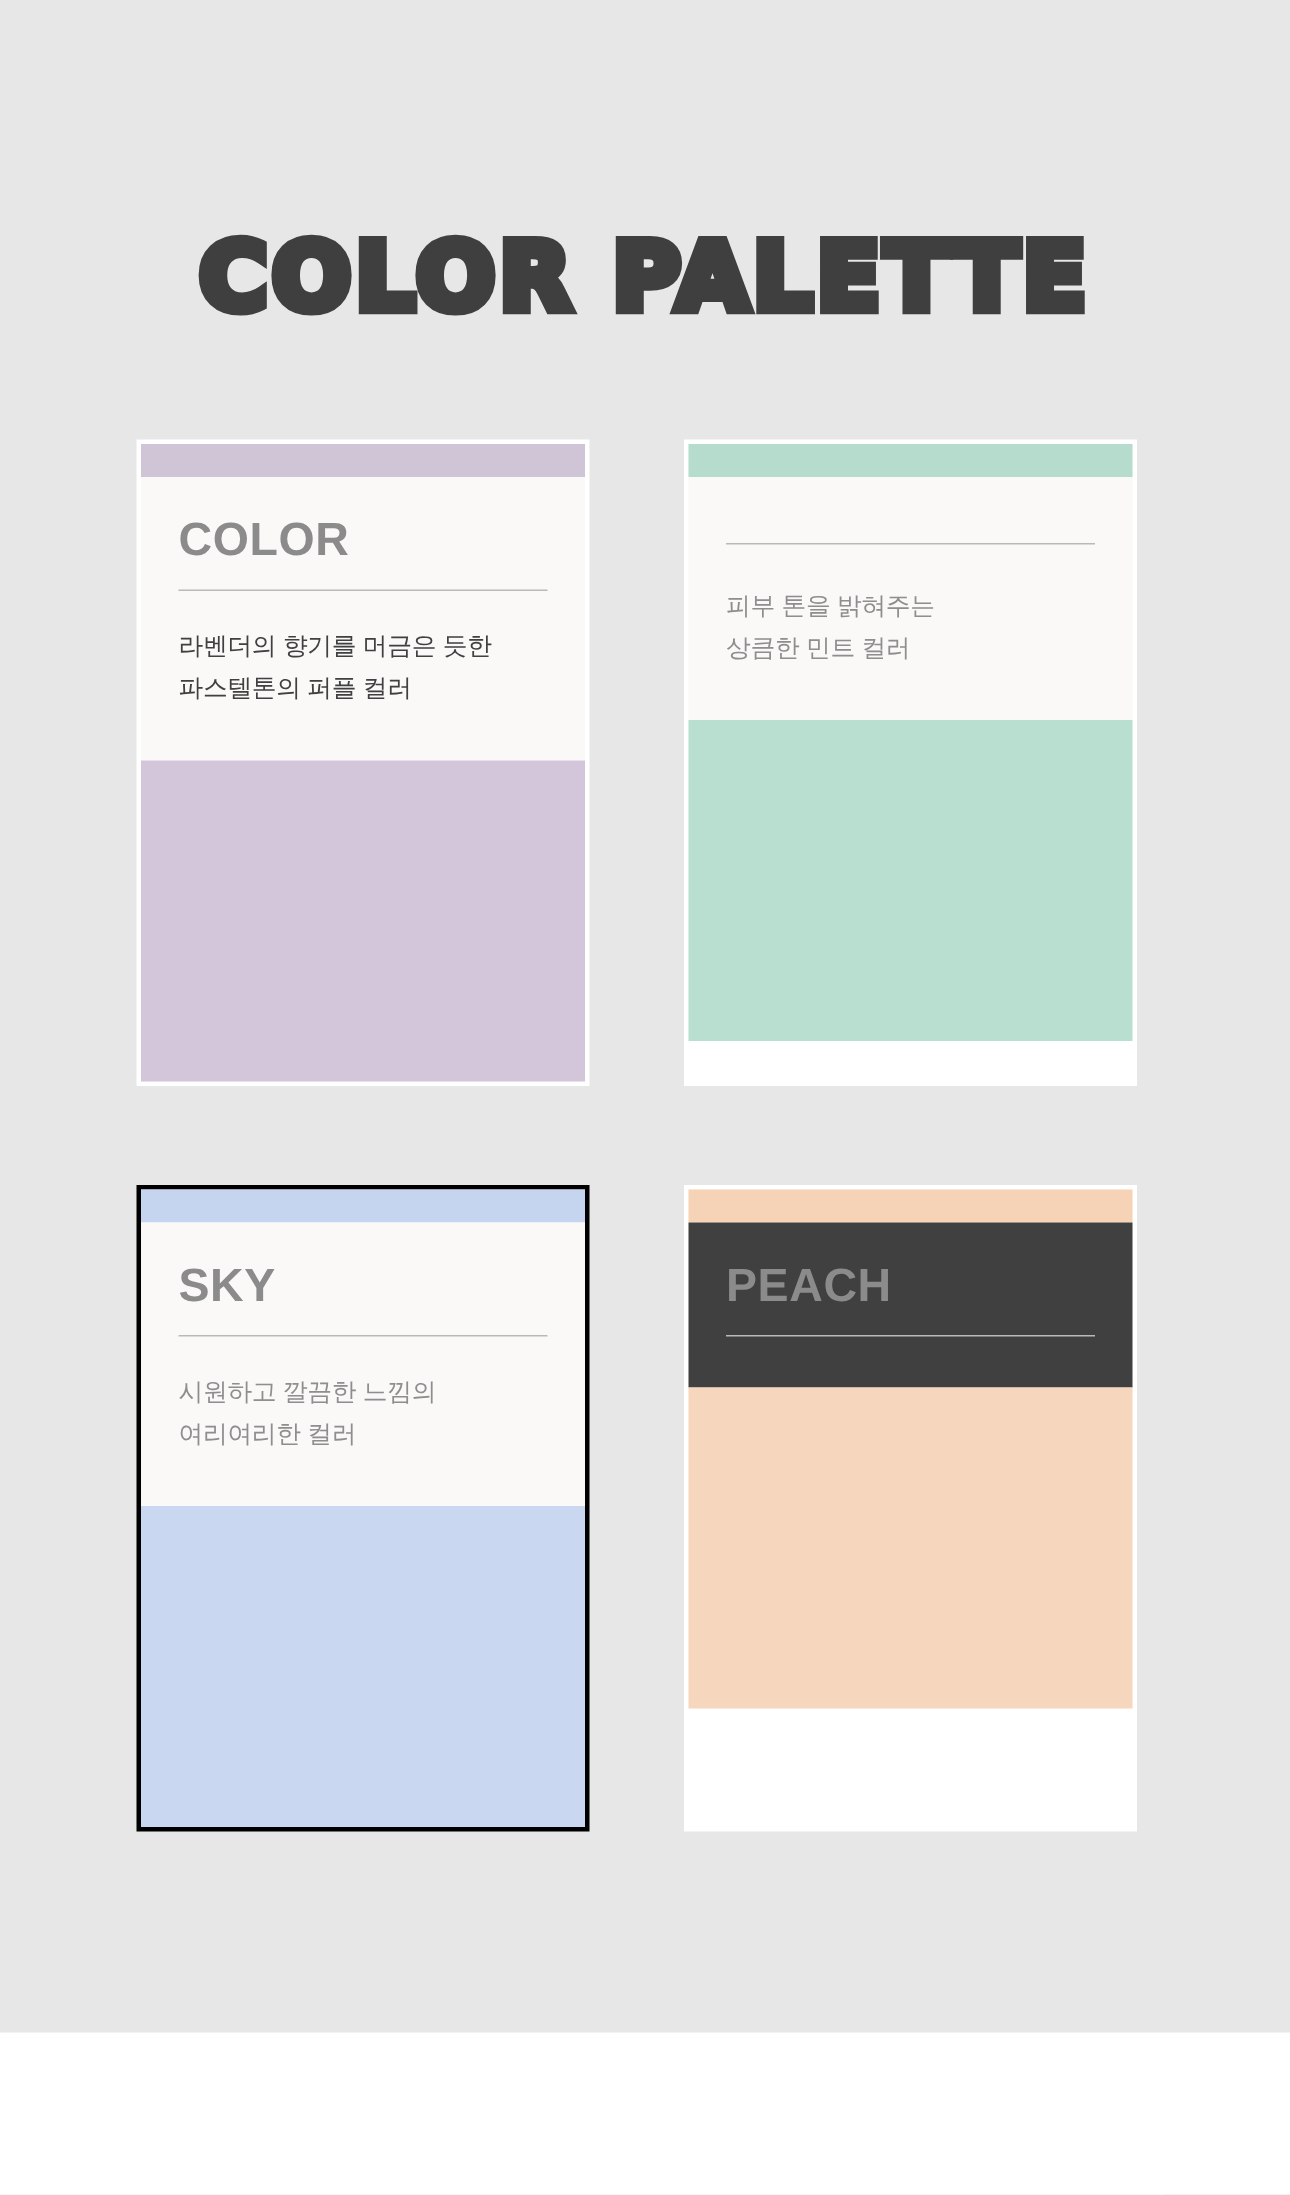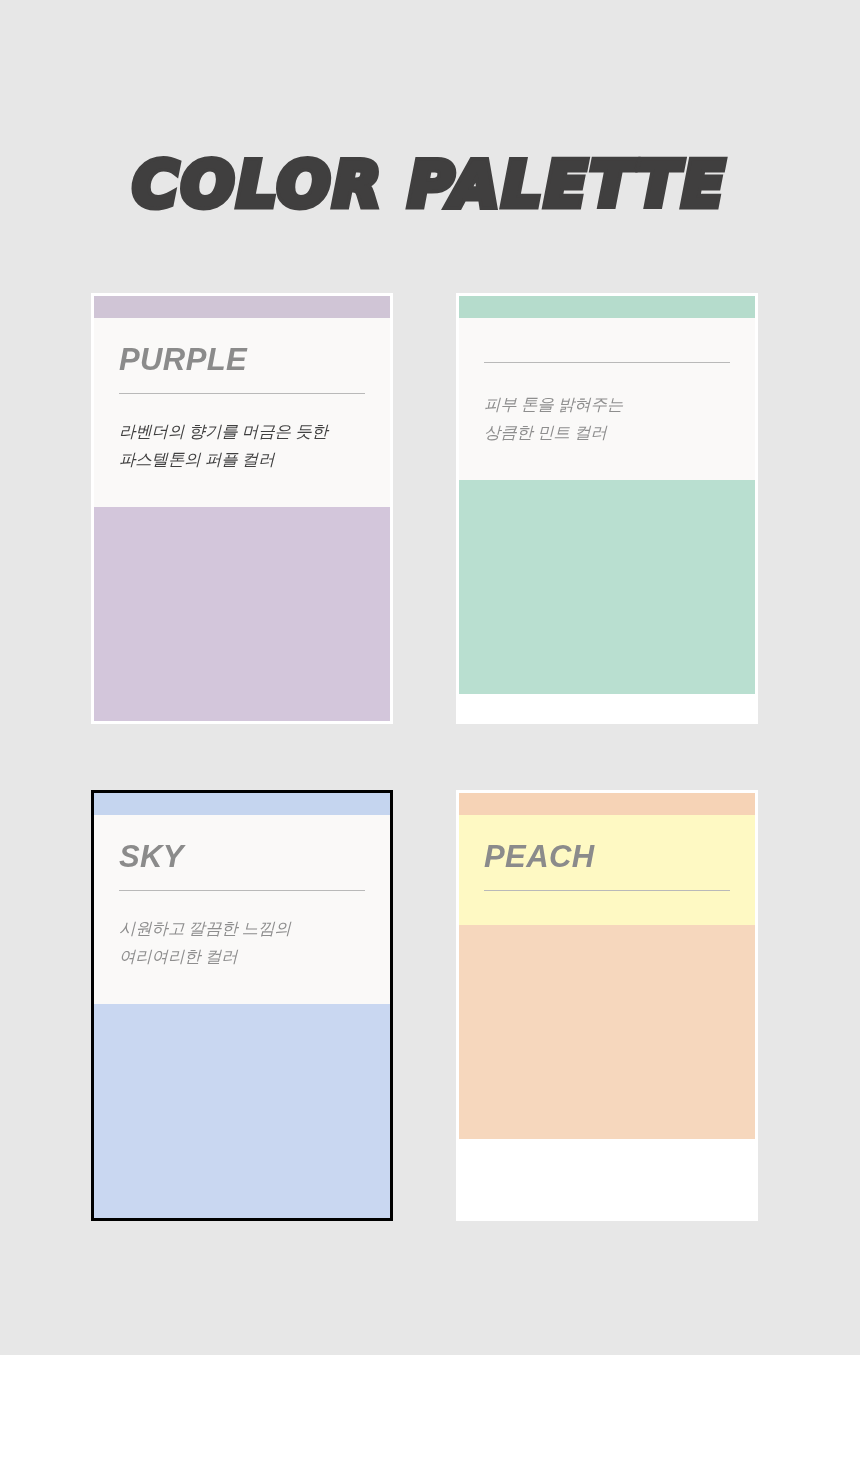--- a/index.html
+++ b/index.html
@@ -11,21 +11,20 @@
     height: 1463px;
     background: #ffffff;
     font-family: "Liberation Sans", "DejaVu Sans", sans-serif;
     overflow: hidden;
   }
   .page {
     position: relative;
     width: 776px;
     height: 1463px;
     background: #ffffff;
-    font-style: italic;
   }
   .bg-panel {
     position: absolute;
     left: 0;
     top: 0;
     width: 860px;
     height: 1355px;
     background: #e7e7e7;
   }
 
@@ -134,21 +133,21 @@
   </div>
 
   <div class="grid">
 
     <div class="row">
 
       <div class="card" style="background: rgb(255, 255, 255);">
         <div class="card-inner" style="background: rgb(250, 249, 248);">
           <div class="color-bar" style="background-color: rgb(208, 197, 214);"></div>
           <div class="card-body" style="background: rgb(250, 249, 248);">
-            <div class="card-name" style="color: rgb(139, 139, 139);">PURPLE</div>
+            <div class="card-name" style="color: rgb(139, 139, 139);">COLOR</div>
             <div class="divider" style="background: rgb(185, 185, 185);"></div>
             <div class="card-desc" style="color: #404040;">라벤더의 향기를 머금은 듯한
 파스텔톤의 퍼플 컬러</div>
             <div class="swatch-spacer"></div>
           </div>
           <div class="swatch" style="background-color: rgb(211, 198, 219);"></div>
         </div>
       </div>
 
       <div class="card" style="background: rgb(255, 255, 255);">
@@ -178,21 +177,21 @@
 여리여리한 컬러</div>
             <div class="swatch-spacer"></div>
           </div>
           <div class="swatch" style="background-color: rgb(201, 215, 241);"></div>
         </div>
       </div>
 
       <div class="card" style="background: rgb(255, 255, 255);">
         <div class="card-inner" style="background: rgb(250, 249, 248);">
           <div class="color-bar" style="background-color: rgb(246, 211, 182);"></div>
-          <div class="card-body" style="background: #fef9c3;">
+          <div class="card-body" style="background: #404040;">
             <div class="card-name" style="color: rgb(139, 139, 139);">PEACH</div>
             <div class="divider" style="background: rgb(185, 185, 185);"></div>
             <div class="swatch-spacer"></div>
           </div>
           <div class="swatch" style="background-color: rgb(246, 215, 189);"></div>
         </div>
       </div>
 
     </div>
 

